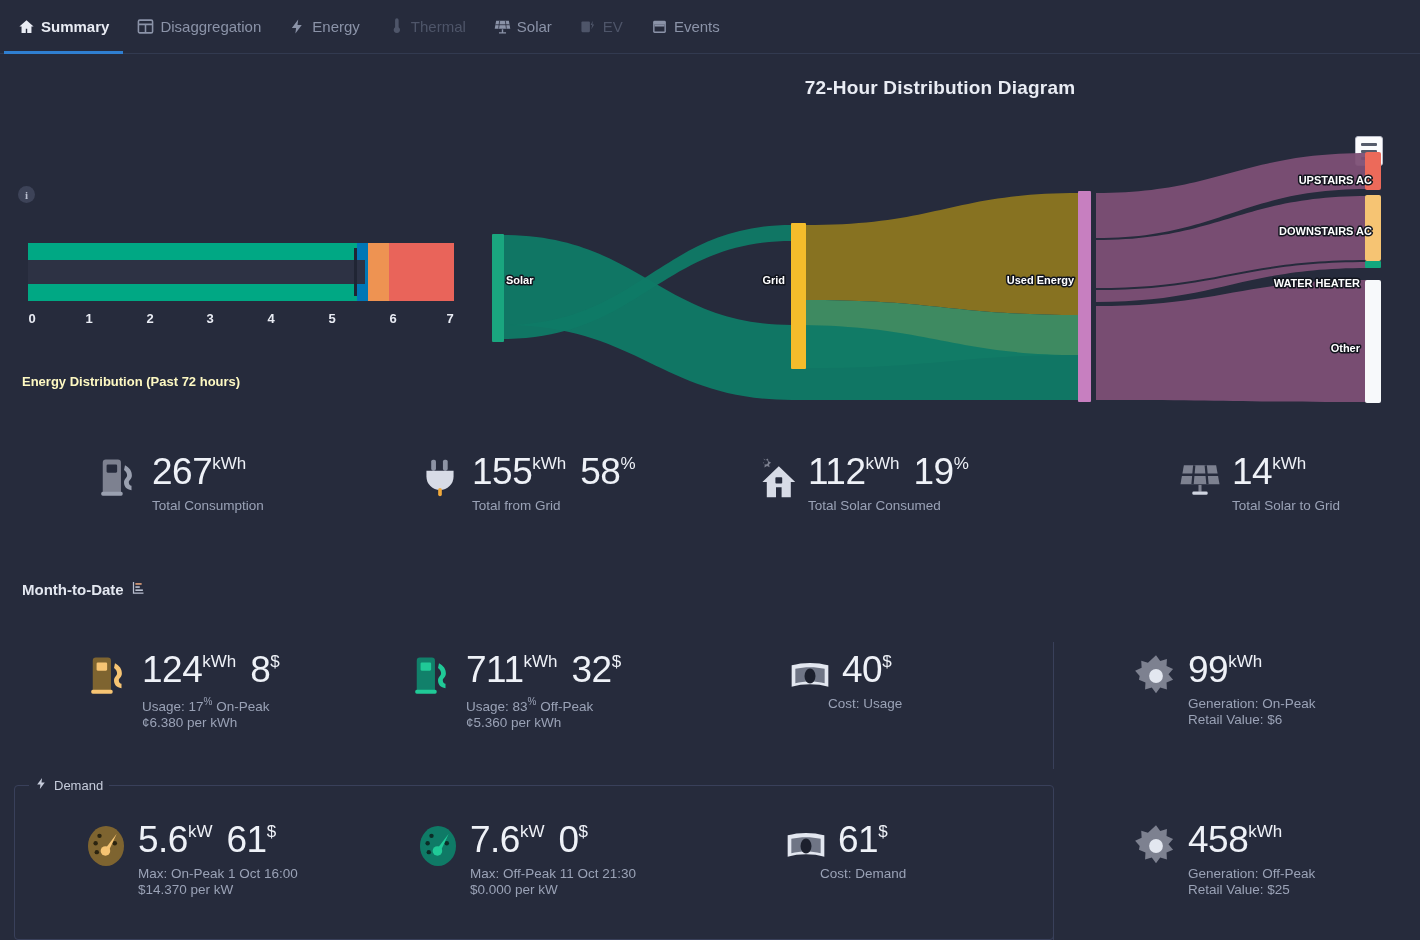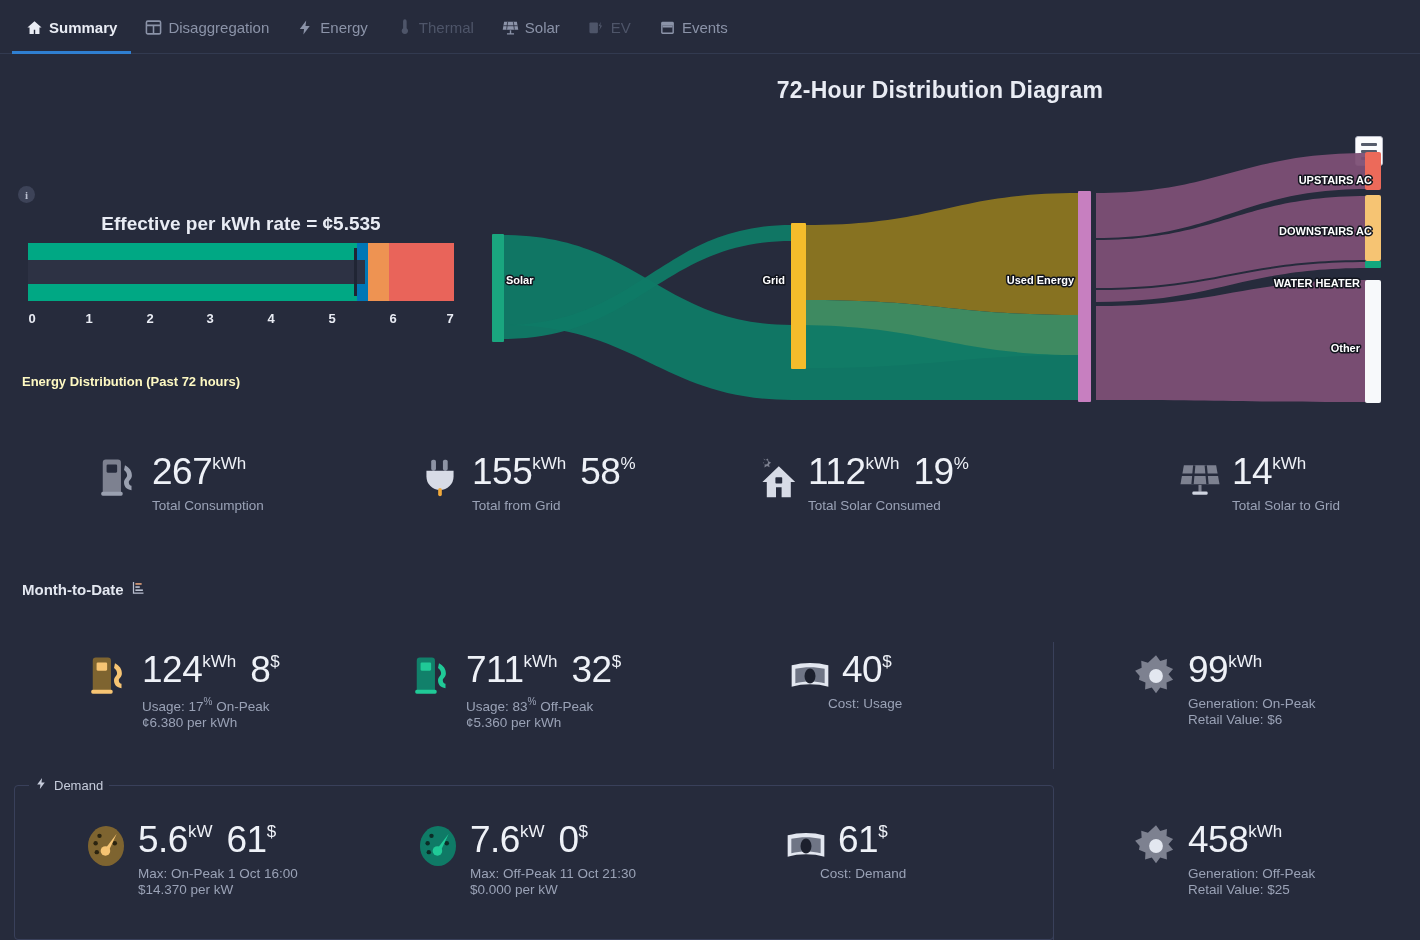--- a/index.html
+++ b/index.html
@@ -9,21 +9,21 @@
     font-family: "Liberation Sans", sans-serif;
     overflow: hidden;
   }
   #root { position: relative; width: 1420px; height: 940px; background: #262b3c; }
 
   
   .tabbar {
     position: absolute; left: 0; top: 0; width: 1420px; height: 54px;
     background: #262b3c;
     border-bottom: 1px solid #323a50;
-    display: flex; align-items: flex-start; padding-left: 12px;
+    display: flex; align-items: center; padding-left: 4px;
   }
   .tab {
     display: flex; align-items: center; gap: 6px;
     height: 54px; padding: 0 14px;
     font-size: 15px; color: #8b93a8; white-space: nowrap;
     position: relative; cursor: pointer;
   }
   .tab.active { color: #e9ecf4; font-weight: bold; }
   .tab.active::after {
     content: ""; position: absolute; left: 0; right: 0; bottom: 0;
@@ -31,21 +31,21 @@
   }
   .tab.dim { color: #4e5569; }
   .tab .ico { display: inline-flex; align-items: center; justify-content: center; width: 17px; height: 17px; }
   .tab .ico svg { display: block; }
 
   
   .toppanel { position: absolute; left: 0; top: 55px; width: 1420px; height: 310px; }
 
   .sankey-title {
     position: absolute; left: 480px; top: 22px; width: 920px;
-    text-align: center; font-size: 23px; font-weight: bold; color: #e9ecf4;
+    text-align: center; font-size: 19px; font-weight: bold; color: #e9ecf4;
     letter-spacing: .2px;
   }
   .menu-btn {
     position: absolute; left: 1355px; top: 81px; width: 28px; height: 30px;
     background: #fbfbfd; border: 1px solid #b9bcc8; border-radius: 3px;
     display: flex; flex-direction: column; align-items: center; justify-content: center; gap: 4px;
     cursor: pointer;
   }
   .menu-btn i { display: block; width: 16px; height: 3px; background: #555b6b; border-radius: 1px; }
 
@@ -200,21 +200,20 @@
     <div class="sankey-title">72-Hour Distribution Diagram</div>
 
     <div class="menu-btn">
       <i></i>
       <i></i>
       <i></i>
     </div>
 
     <div class="info-badge">i</div>
 
-    <div class="bullet-title">Effective per kWh rate = ¢5.535</div>
 
     <div class="bullet-wrap">
       <div class="bullet-track">
         <div class="bullet-range" style="left:0px;width:329px;background:#00a884;"></div>
         <div class="bullet-range" style="left:329px;width:11px;background:#0077b6;"></div>
         <div class="bullet-range" style="left:340px;width:21px;background:#ee9352;"></div>
         <div class="bullet-range" style="left:361px;width:65px;background:#e9645a;"></div>
         <div class="bullet-measure" style="width:337px;"></div>
         <div class="bullet-marker" style="left:326px;"></div>
       </div>

